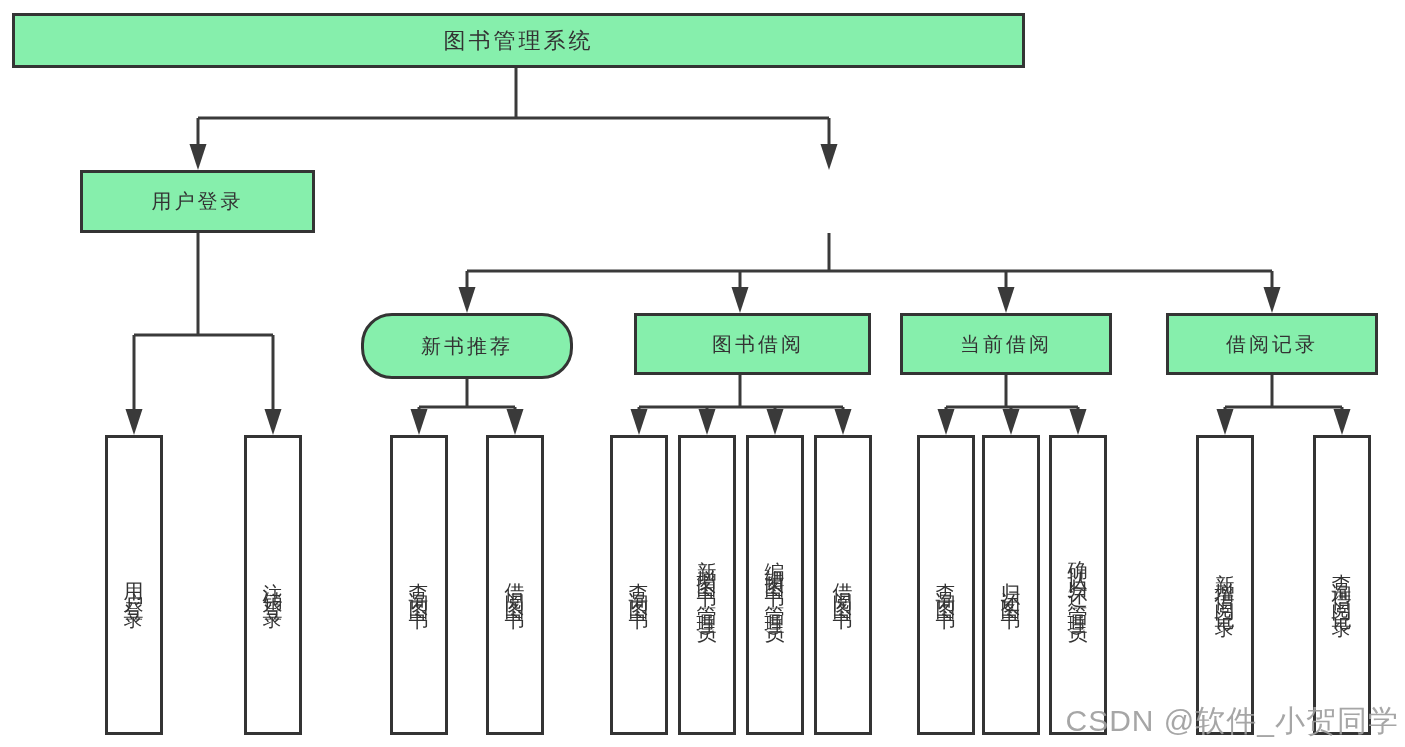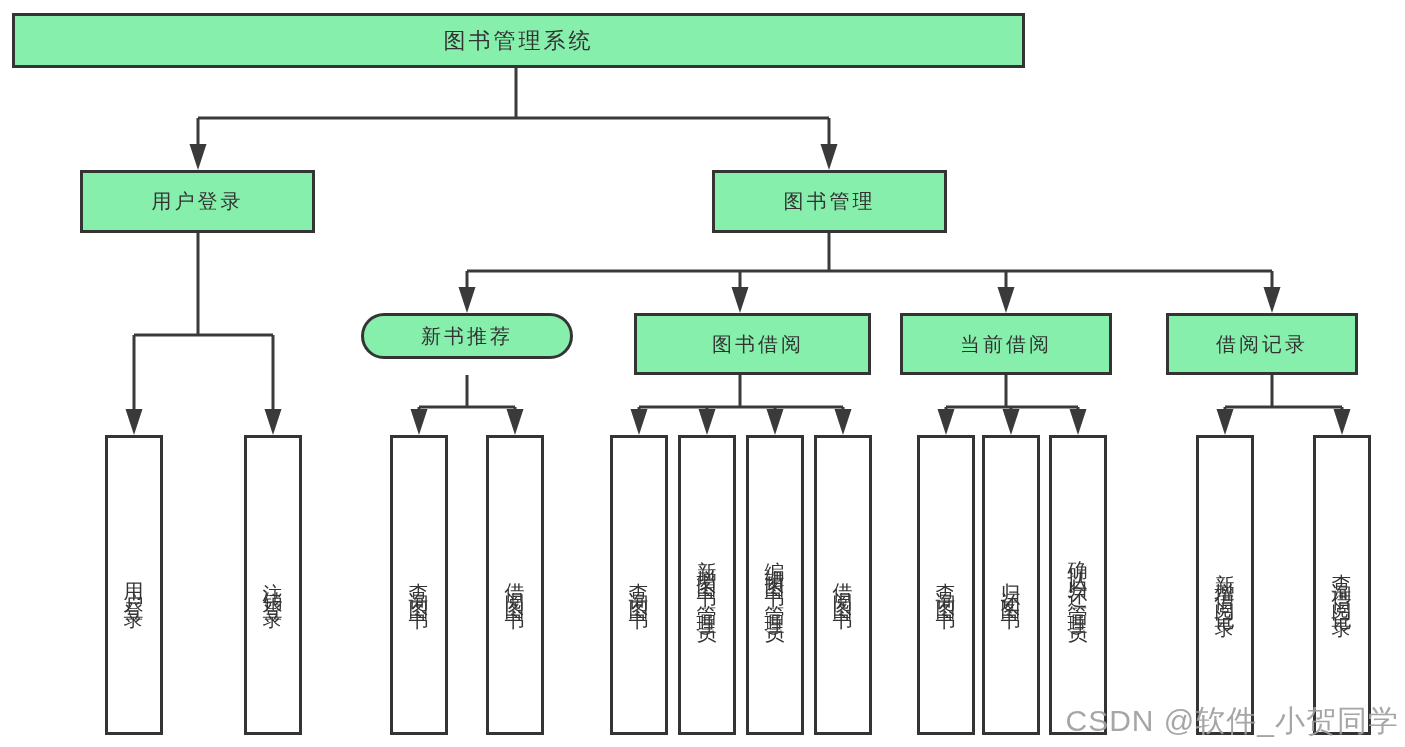--- a/index.html
+++ b/index.html
@@ -148,34 +148,31 @@
       <polygon points="1333.5,409 1350.5,409 1342,435"></polygon>
   </svg>
 
   <div class="node root" style="left:12px; top:13px; width:1013px; height:55px;">
     <span>图书管理系统</span>
   </div>
 
   <div class="node" style="left:80px; top:170px; width:235px; height:63px;">
     <span>用户登录</span>
   </div>
-  <div class="node" style="left:712px; top:170px; width:235px; height:63px;">
-    <span>图书管理</span>
-  </div>
-
-  <div class="node" style="left:361px; top:313px; width:212px; height:46px;border-radius:31px;">
+
+  <div class="node" style="left:361px; top:313px; width:212px; height:66px;border-radius:31px;">
     <span>新书推荐</span>
   </div>
   <div class="node" style="left:634px; top:313px; width:237px; height:62px;padding-left:11px;">
     <span>图书借阅</span>
   </div>
   <div class="node" style="left:900px; top:313px; width:212px; height:62px;">
     <span>当前借阅</span>
   </div>
-  <div class="node" style="left:1166px; top:313px; width:192px; height:62px;">
+  <div class="node" style="left:1166px; top:313px; width:212px; height:62px;">
     <span>借阅记录</span>
   </div>
 
   <div class="leaf" style="left:105px;">
     <span>用户登录</span>
   </div>
   <div class="leaf" style="left:244px;">
     <span>注销登录</span>
   </div>
 

